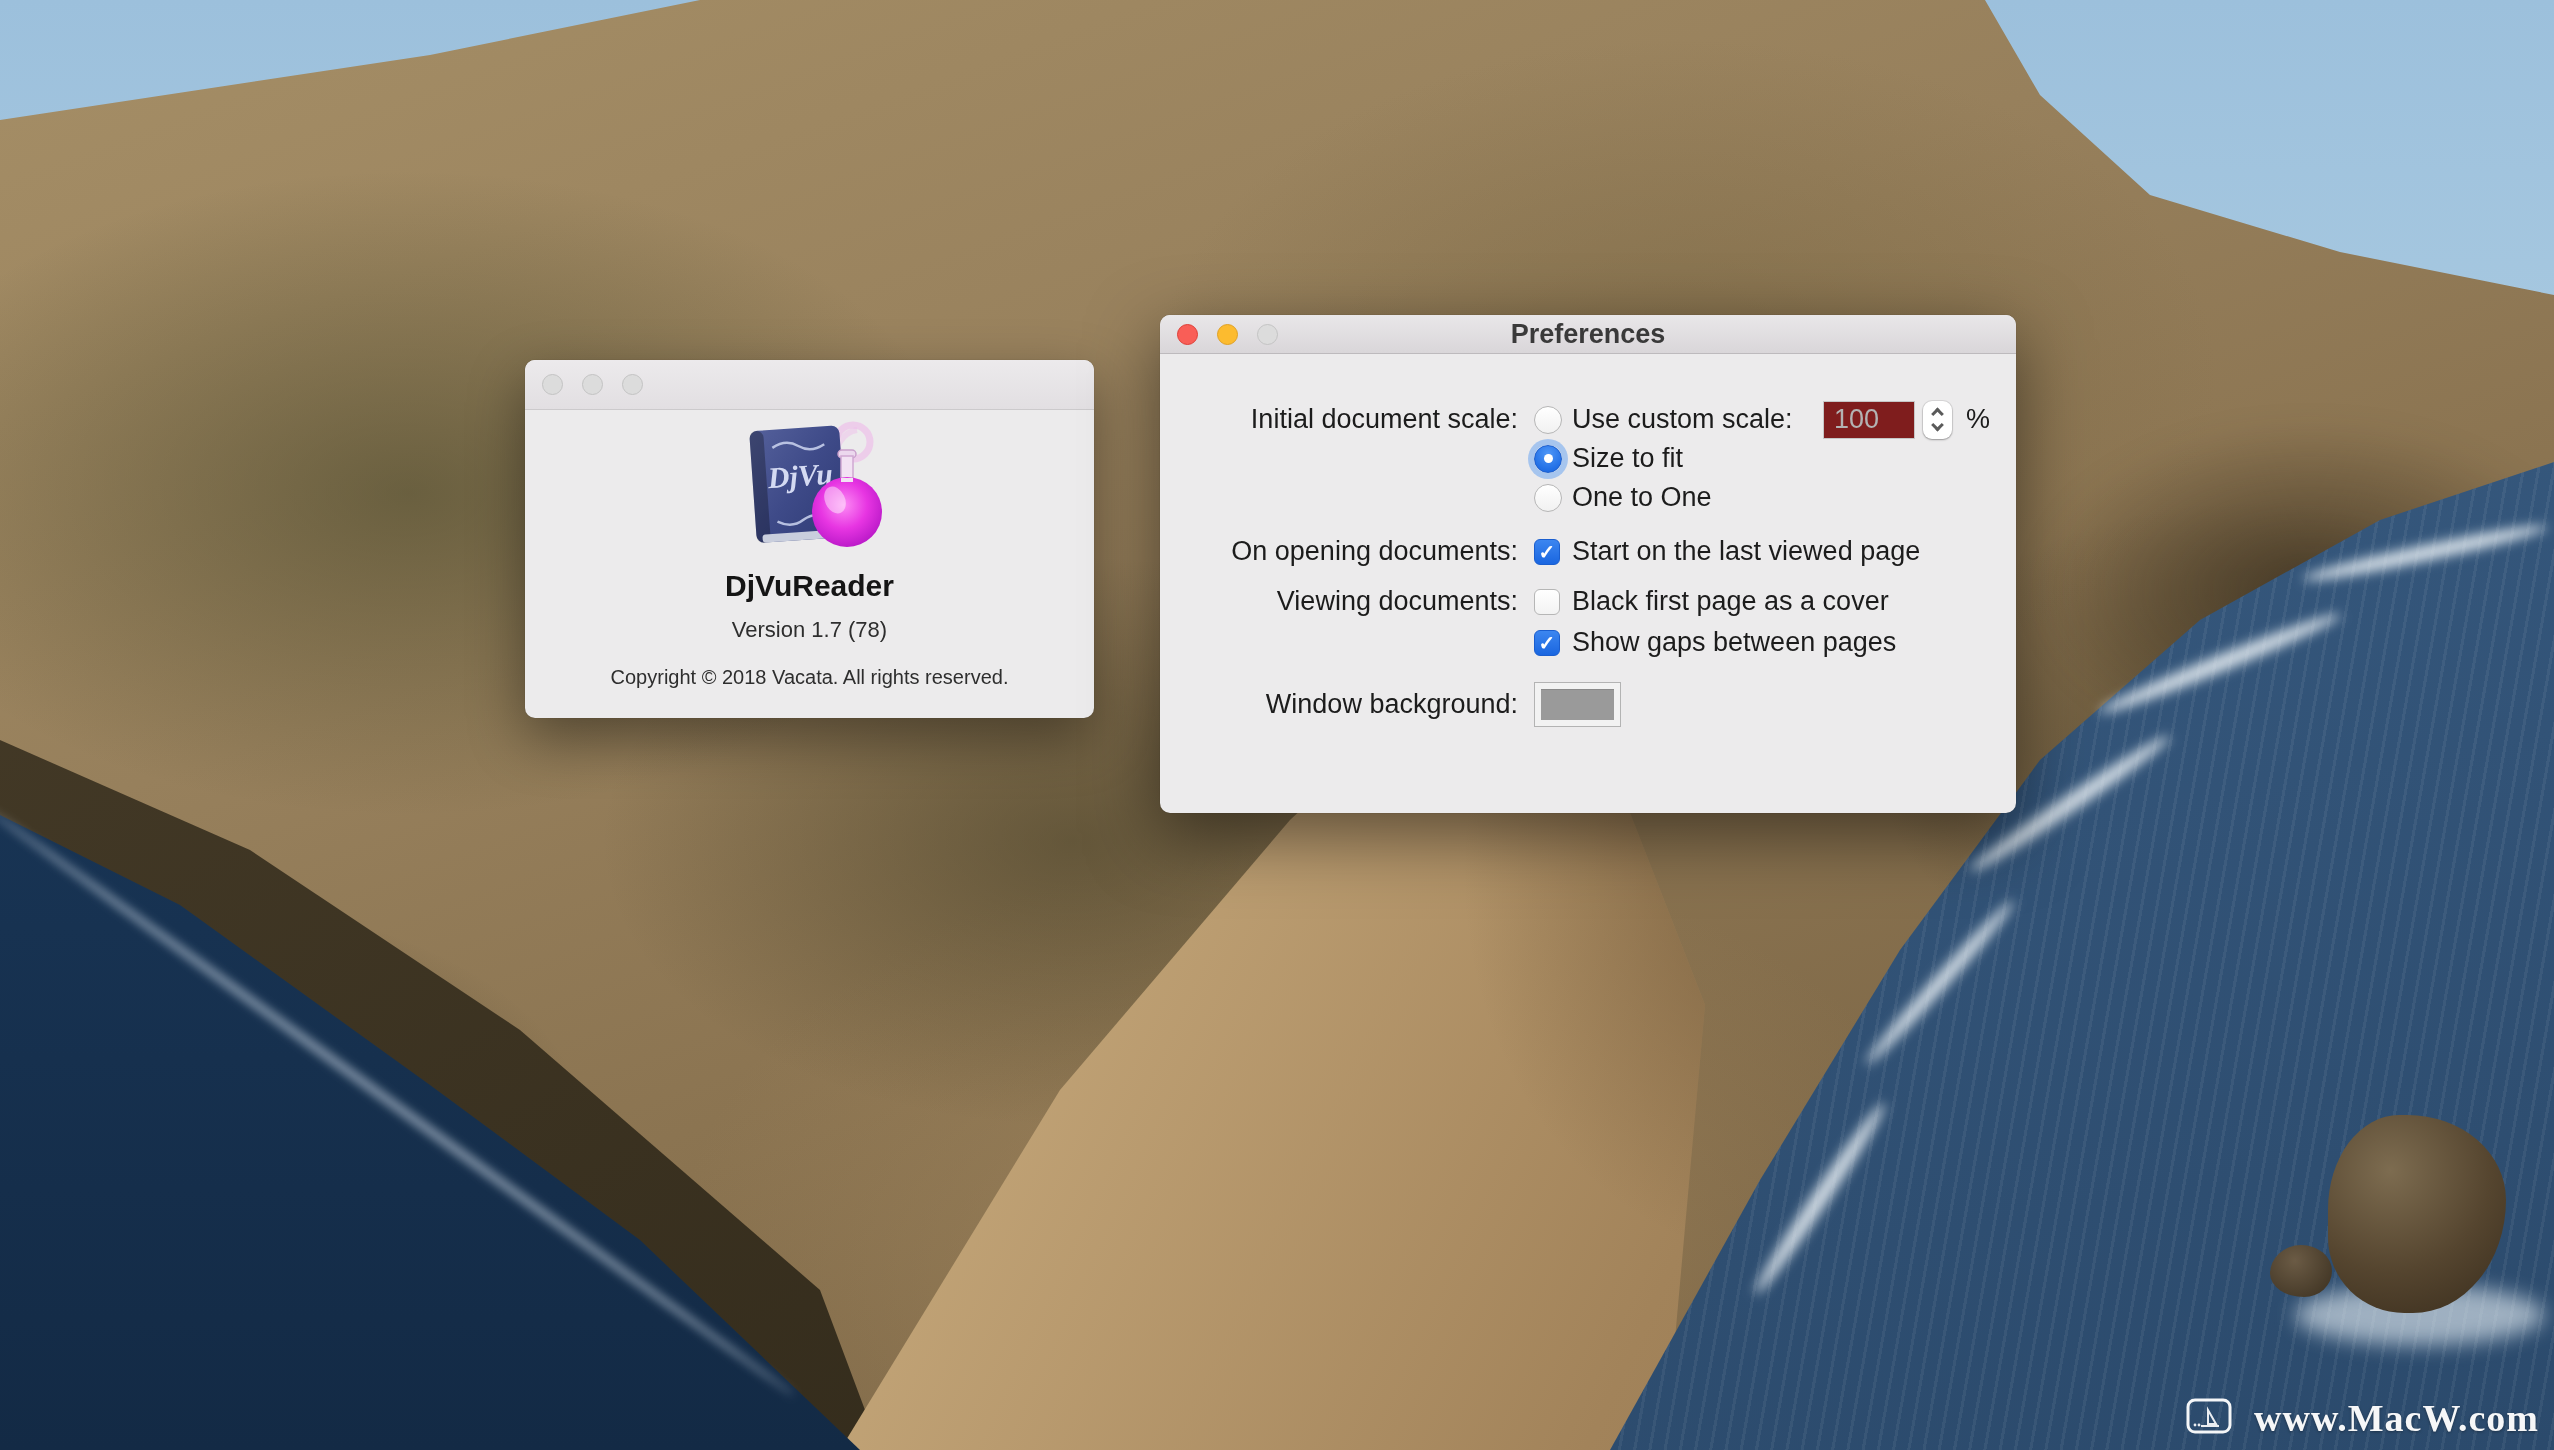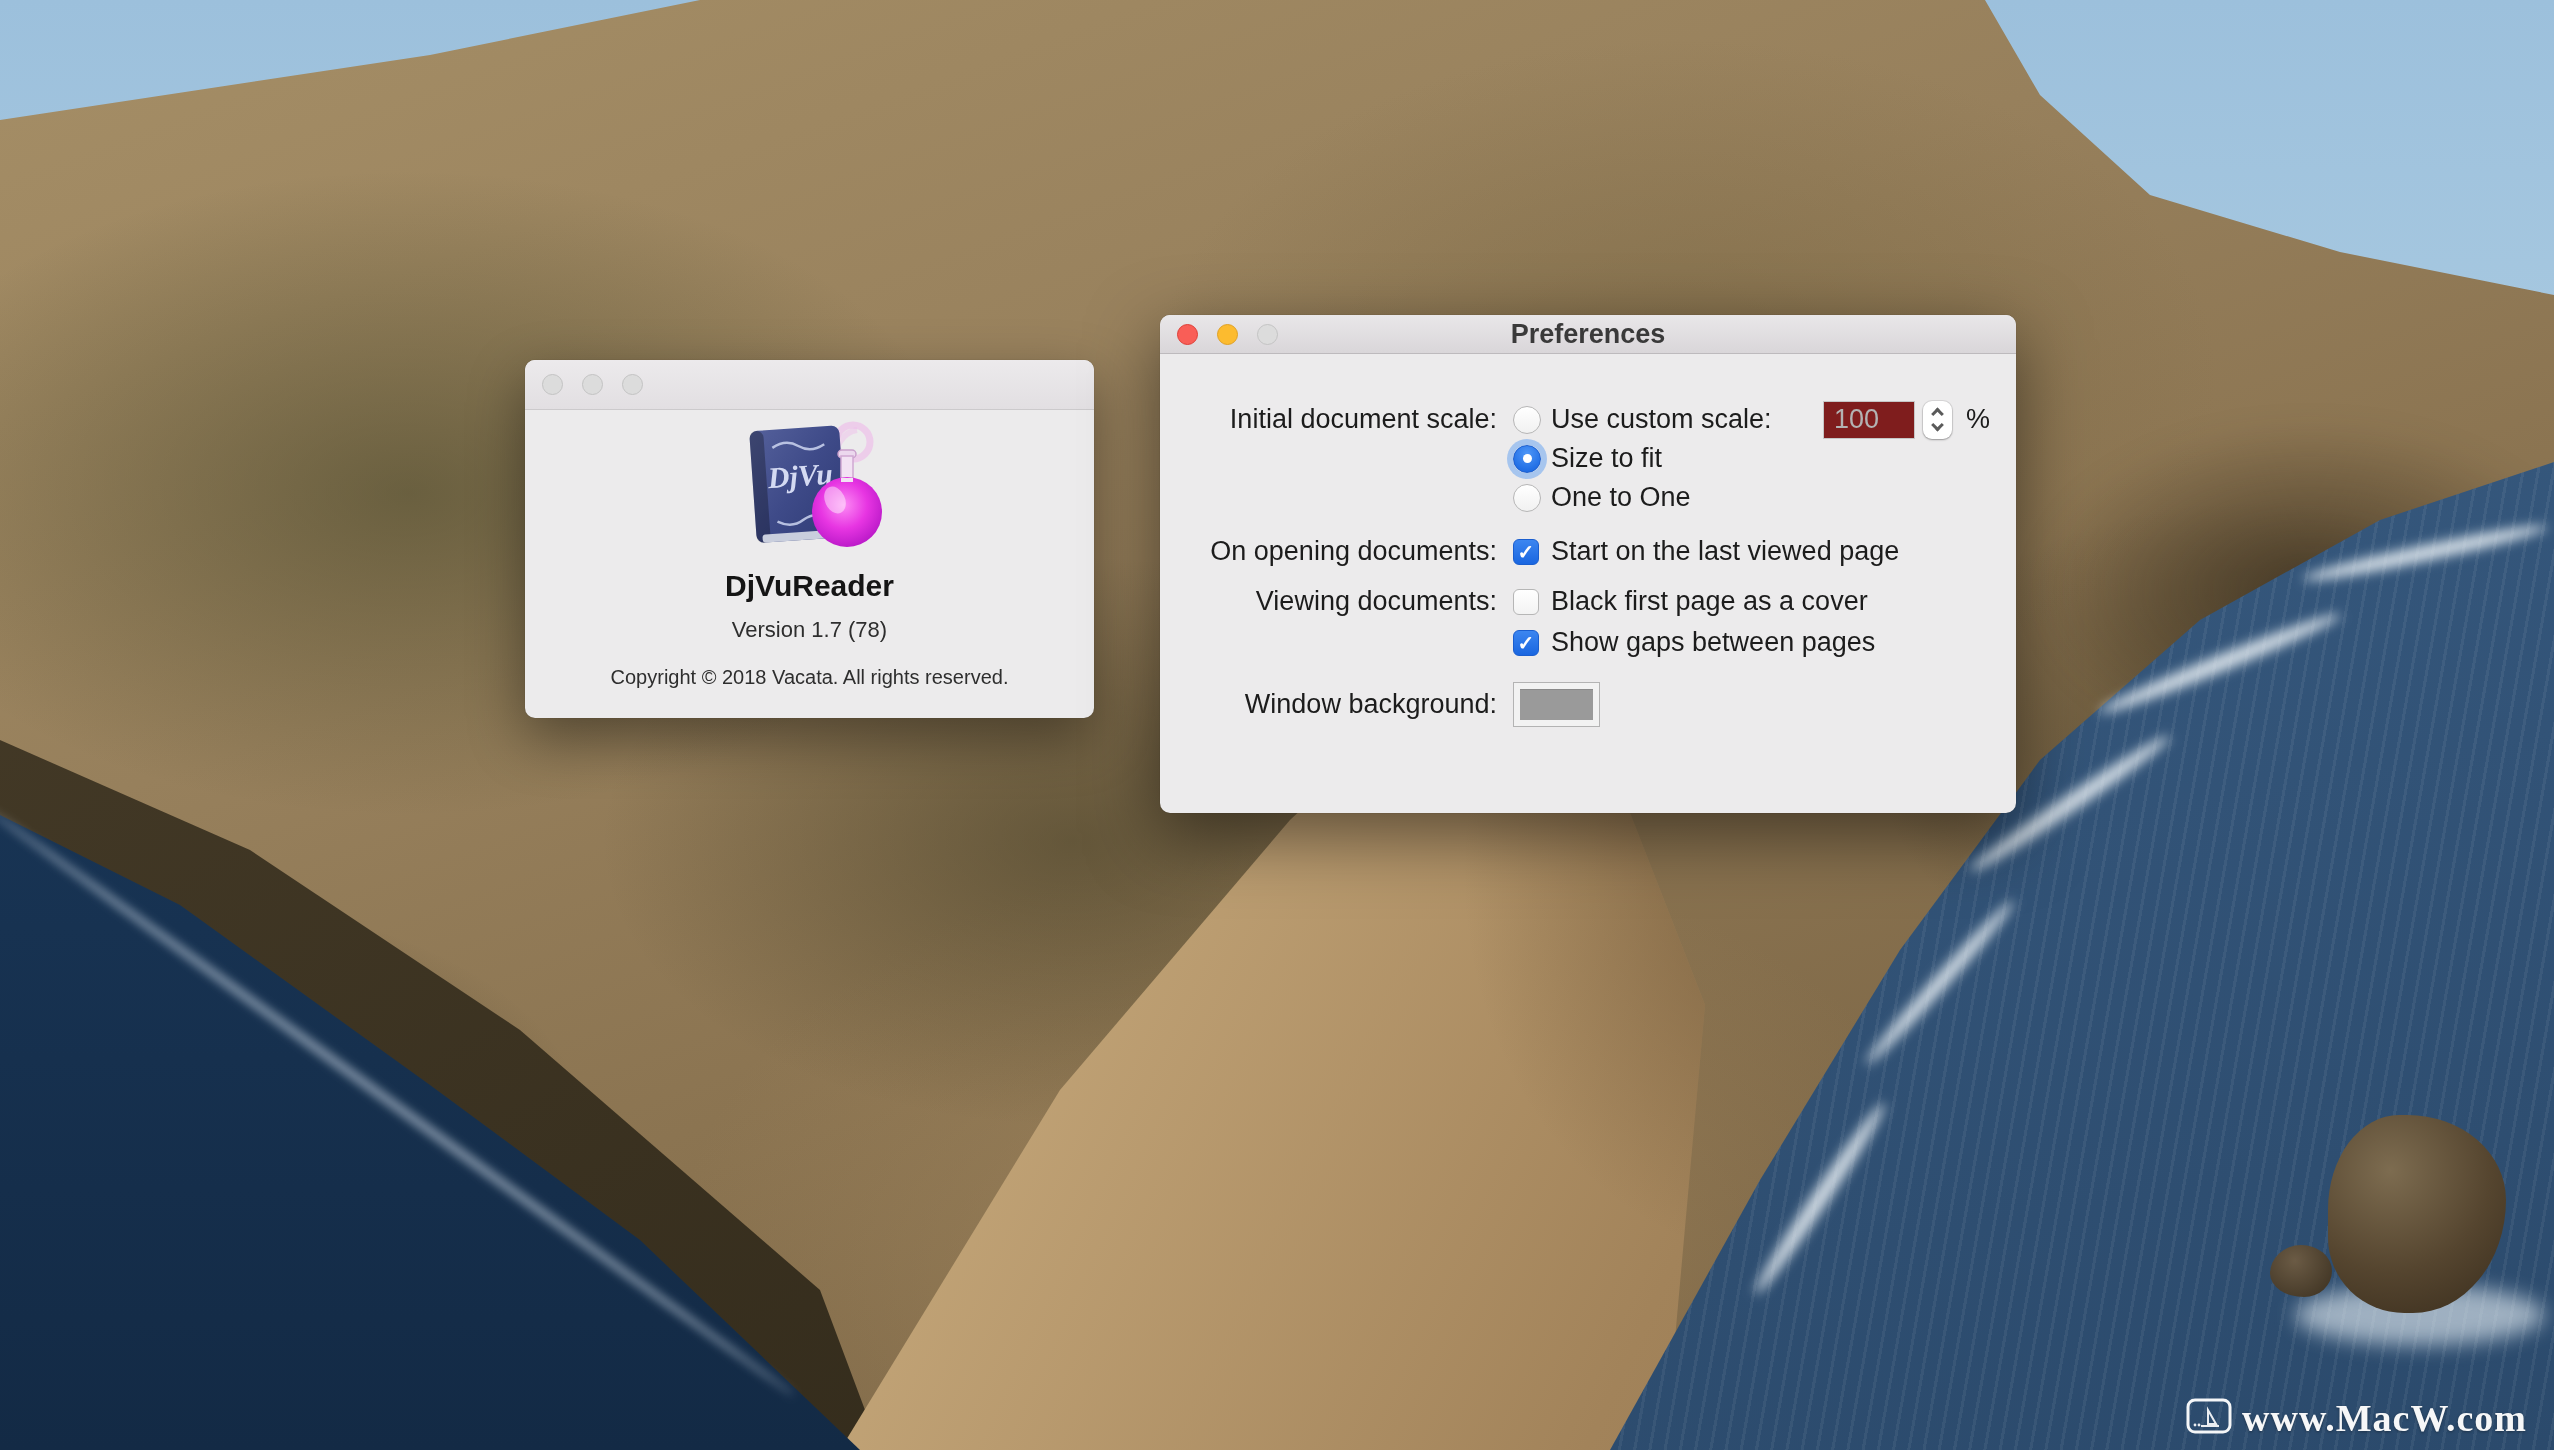--- a/index.html
+++ b/index.html
@@ -92,21 +92,21 @@
   .light.red{background:#f95e57;border:1px solid #de3e36;}
   .light.yellow{background:#fcbb2f;border:1px solid #dfa023;}
   .light.gray{background:#dcdcdc;border:1px solid #c3c3c3;}
   .title-text{font-size:27px;font-weight:bold;color:#3a3a3a;}
   
   .pref-window{left:1160px;top:315px;width:856px;height:498px;}
   .pref-titlebar{height:38px;}
   .pref-content{padding-top:46px;font-size:27px;color:#1c1c1c;}
   .row{display:flex;align-items:center;min-height:39px;padding-right:26px;}
   .row.tall{min-height:48px;}
-  .label-col{width:337px;padding-right:16px;flex-shrink:0;text-align:right;}
+  .label-col{width:337px;padding-right:16px;flex-shrink:0;text-align:right;margin-left:21px;}
   .opt-label{white-space:nowrap;}
   .radio{
     width:28px;height:28px;border-radius:50%;box-sizing:border-box;
     background:linear-gradient(#ffffff,#f1f1f1);
     border:1px solid #b6b6b6;margin-right:10px;flex-shrink:0;position:relative;
   }
   .radio.selected{
     background:radial-gradient(circle at 50% 30%,#4f97f7,#2270e6 70%,#1c63d8);
     border:1px solid #1a5ecf;
     box-shadow:0 0 0 6px rgba(110,165,240,.55);
@@ -148,21 +148,21 @@
   
   .about-window{left:525px;top:360px;width:569px;height:358px;box-shadow:0 20px 55px rgba(0,0,0,.4),0 0 1px rgba(0,0,0,.3);}
   .about-titlebar{height:49px;background:linear-gradient(#eceaec,#e2dfe2);border-bottom:1px solid #cccacc;}
   .about-content{display:flex;flex-direction:column;align-items:center;}
   .app-icon{margin-top:10px;width:170px;height:130px;}
   .app-name{margin-top:19px;font-size:30px;font-weight:bold;color:#151515;}
   .app-version{margin-top:14px;font-size:22px;color:#2e2e2e;}
   .app-copyright{margin-top:23px;font-size:20px;color:#2e2e2e;}
   
   .watermark{
-    position:absolute;left:2186px;top:1396px;display:flex;align-items:center;gap:8px;
+    position:absolute;left:2186px;top:1396px;display:flex;align-items:center;gap:20px;
     color:rgba(255,255,255,.96);text-shadow:0 1px 3px rgba(0,0,0,.35);
   }
   .wm-text{font-family:"Liberation Serif",serif;font-weight:bold;font-size:38px;letter-spacing:1px;}
 </style>
 </head>
 <body>
 
 <div class="desktop">
 
   <div class="wp">

